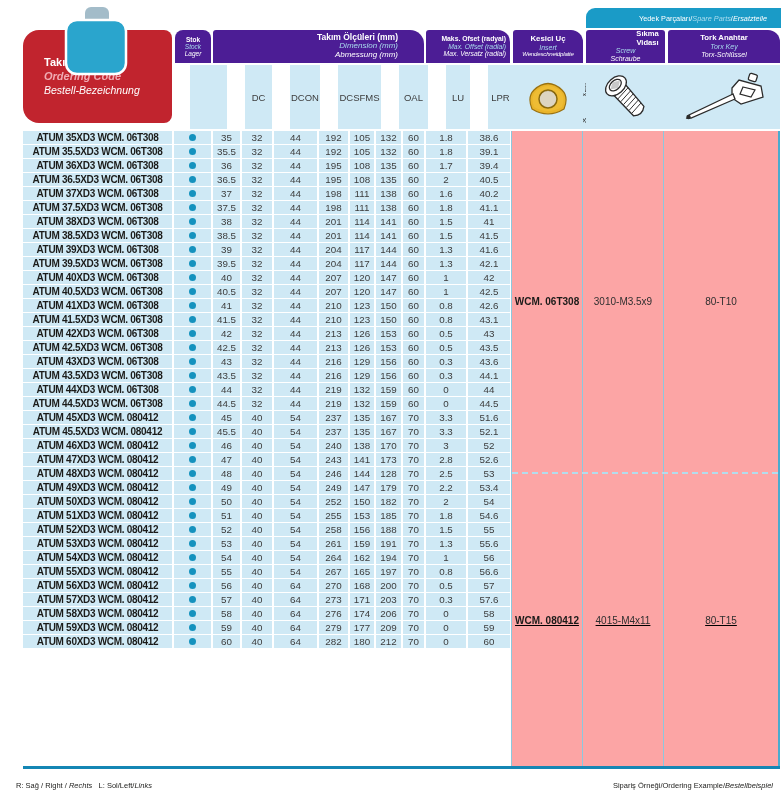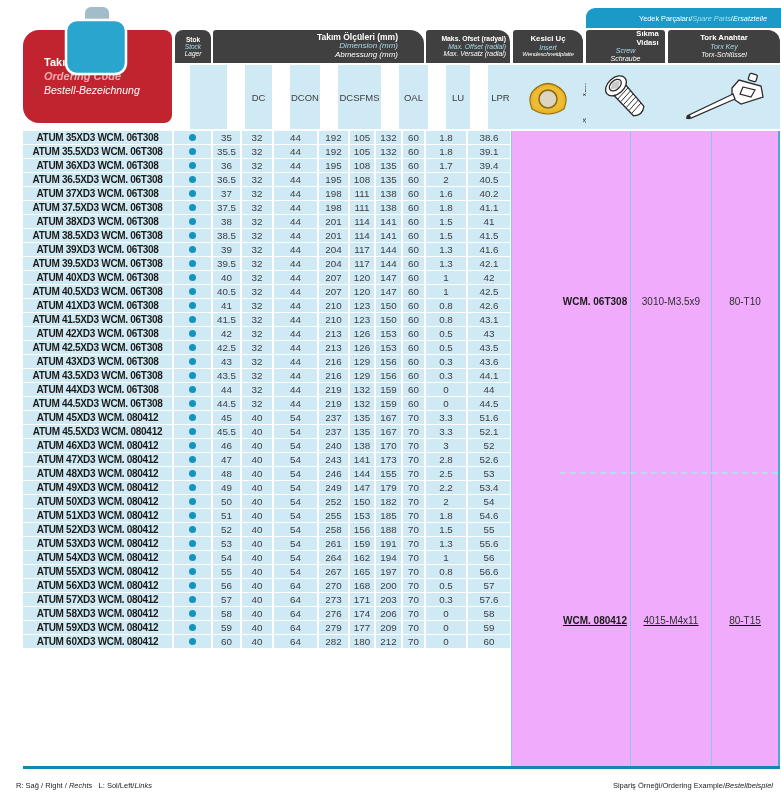--- a/index.html
+++ b/index.html
@@ -1,20 +1,20 @@
 <!DOCTYPE html>
 <html><head>
 <meta charset="utf-8">
 <style>
   html,body{margin:0;padding:0;background:#fff;}
   body{font-family:"Liberation Sans","DejaVu Sans",sans-serif;-webkit-font-smoothing:antialiased;}
   .sheet{position:relative;width:781px;height:807px;background:#fff;overflow:hidden;}
 
   
-  .thead{position:absolute;top:30px;height:33px;background:#404040;color:#fff;box-sizing:border-box;
+  .thead{position:absolute;top:30px;height:33px;background:#4c1d95;color:#fff;box-sizing:border-box;
          display:flex;flex-direction:column;justify-content:center;line-height:1.12;}
   .thead .l1{font-weight:bold;}
   .thead .l2{font-style:italic;color:#a9dcee;}
   .thead .l3{font-style:italic;}
 
   .stok-head{left:175px;width:36px;border-radius:8px 8px 0 0;font-size:6.5px;text-align:center;}
   .dim-head{left:213px;width:211px;border-radius:3px 14px 0 0;font-size:8px;padding-right:26px;text-align:right;}
   .dim-head .l1{font-size:8.5px;}
   .ofs-head{left:426px;width:84px;border-radius:3px 12px 0 0;font-size:6.8px;padding-right:4px;text-align:right;}
   .kesici-head{left:513px;width:70px;border-radius:3px 12px 0 0;font-size:7px;text-align:center;}
@@ -60,23 +60,23 @@
 
   
   .tbody{position:absolute;left:23px;top:131px;width:487px;height:517px;display:flex;flex-direction:column;gap:1px;}
   .trow{flex:1 1 0;column-gap:2px;}
   .trow .cell{background:#cfe9f5;display:flex;align-items:center;justify-content:center;overflow:hidden;}
   .trow .code-cell{font-weight:bold;color:#1b1b19;font-size:10px;letter-spacing:-0.3px;white-space:nowrap;}
   .trow .num-cell{font-size:9.8px;color:#3c3c3c;}
   .dot{width:7px;height:7px;border-radius:50%;background:#1592be;}
 
   
-  .rightcols{position:absolute;left:511px;top:131px;width:269px;height:635px;background:#f0abfc;
+  .rightcols{position:absolute;left:511px;top:131px;width:269px;height:635px;background:#fca5a5;
              border-left:1px solid #8cc8de;border-right:2px solid #49abce;box-sizing:border-box;
-             display:flex;flex-direction:column;padding-left:48px;}
+             display:flex;flex-direction:column;}
   .rsection{display:flex;}
   .rsection.s1{height:54.05%;border-bottom:2px dashed #b3dcec;box-sizing:border-box;}
   .rsection.s2{flex:1;text-decoration:underline;}
   .rcell{display:flex;align-items:center;justify-content:center;font-size:10px;color:#2f2f2f;box-sizing:border-box;}
   .rcell.c1{width:71px;border-right:1px solid #8cc8de;font-weight:bold;color:#1b1b19;}
   .rcell.c2{width:81px;border-right:1px solid #8cc8de;}
   .rcell.c3{flex:1;}
 
   .bottom-rule{position:absolute;left:23px;top:766px;width:757px;height:3px;background:#1486b4;}
 
@@ -576,21 +576,21 @@
       <div class="trow maingrid">
         <div class="cell code-cell">ATUM 48XD3 WCM. 080412</div>
         <div class="cell stock-cell">
           <div class="dot"></div>
         </div>
         <div class="cell num-cell">48</div>
         <div class="cell num-cell">40</div>
         <div class="cell num-cell">54</div>
         <div class="cell num-cell">246</div>
         <div class="cell num-cell">144</div>
-        <div class="cell num-cell">155</div>
+        <div class="cell num-cell">128</div>
         <div class="cell num-cell">70</div>
         <div class="cell num-cell">2.5</div>
         <div class="cell num-cell">53</div>
       </div>
       <div class="trow maingrid">
         <div class="cell code-cell">ATUM 49XD3 WCM. 080412</div>
         <div class="cell stock-cell">
           <div class="dot"></div>
         </div>
         <div class="cell num-cell">49</div>

